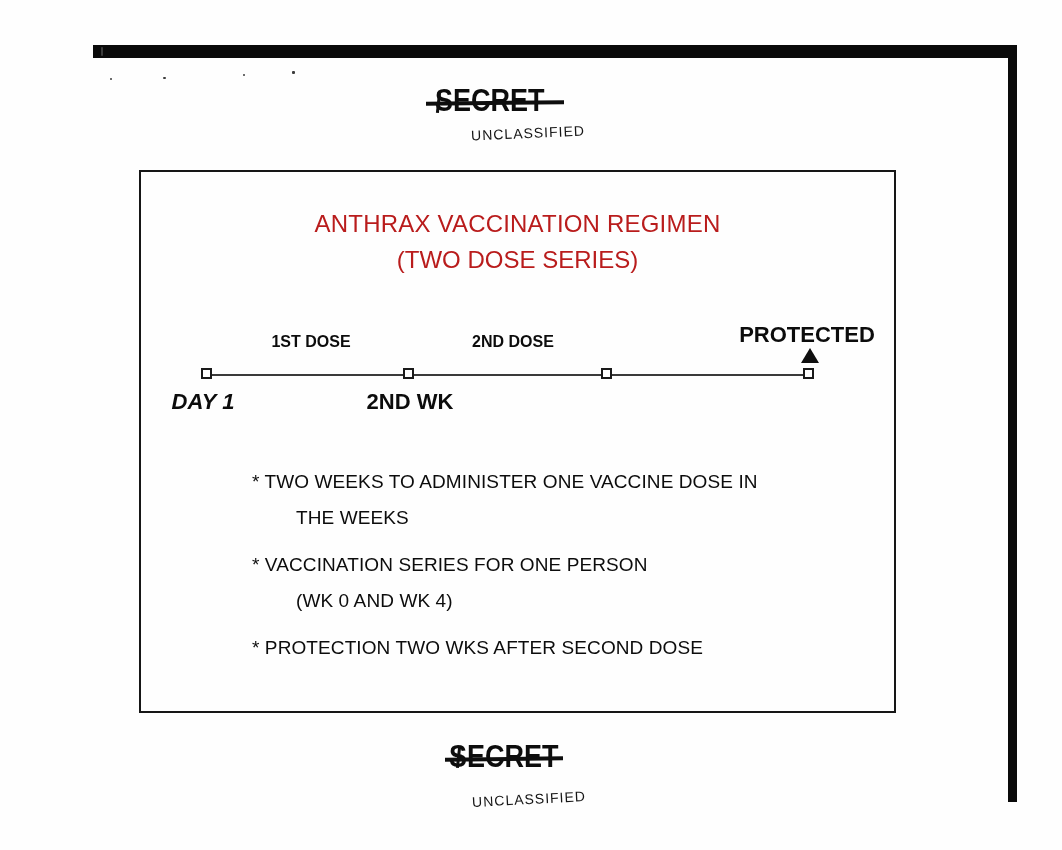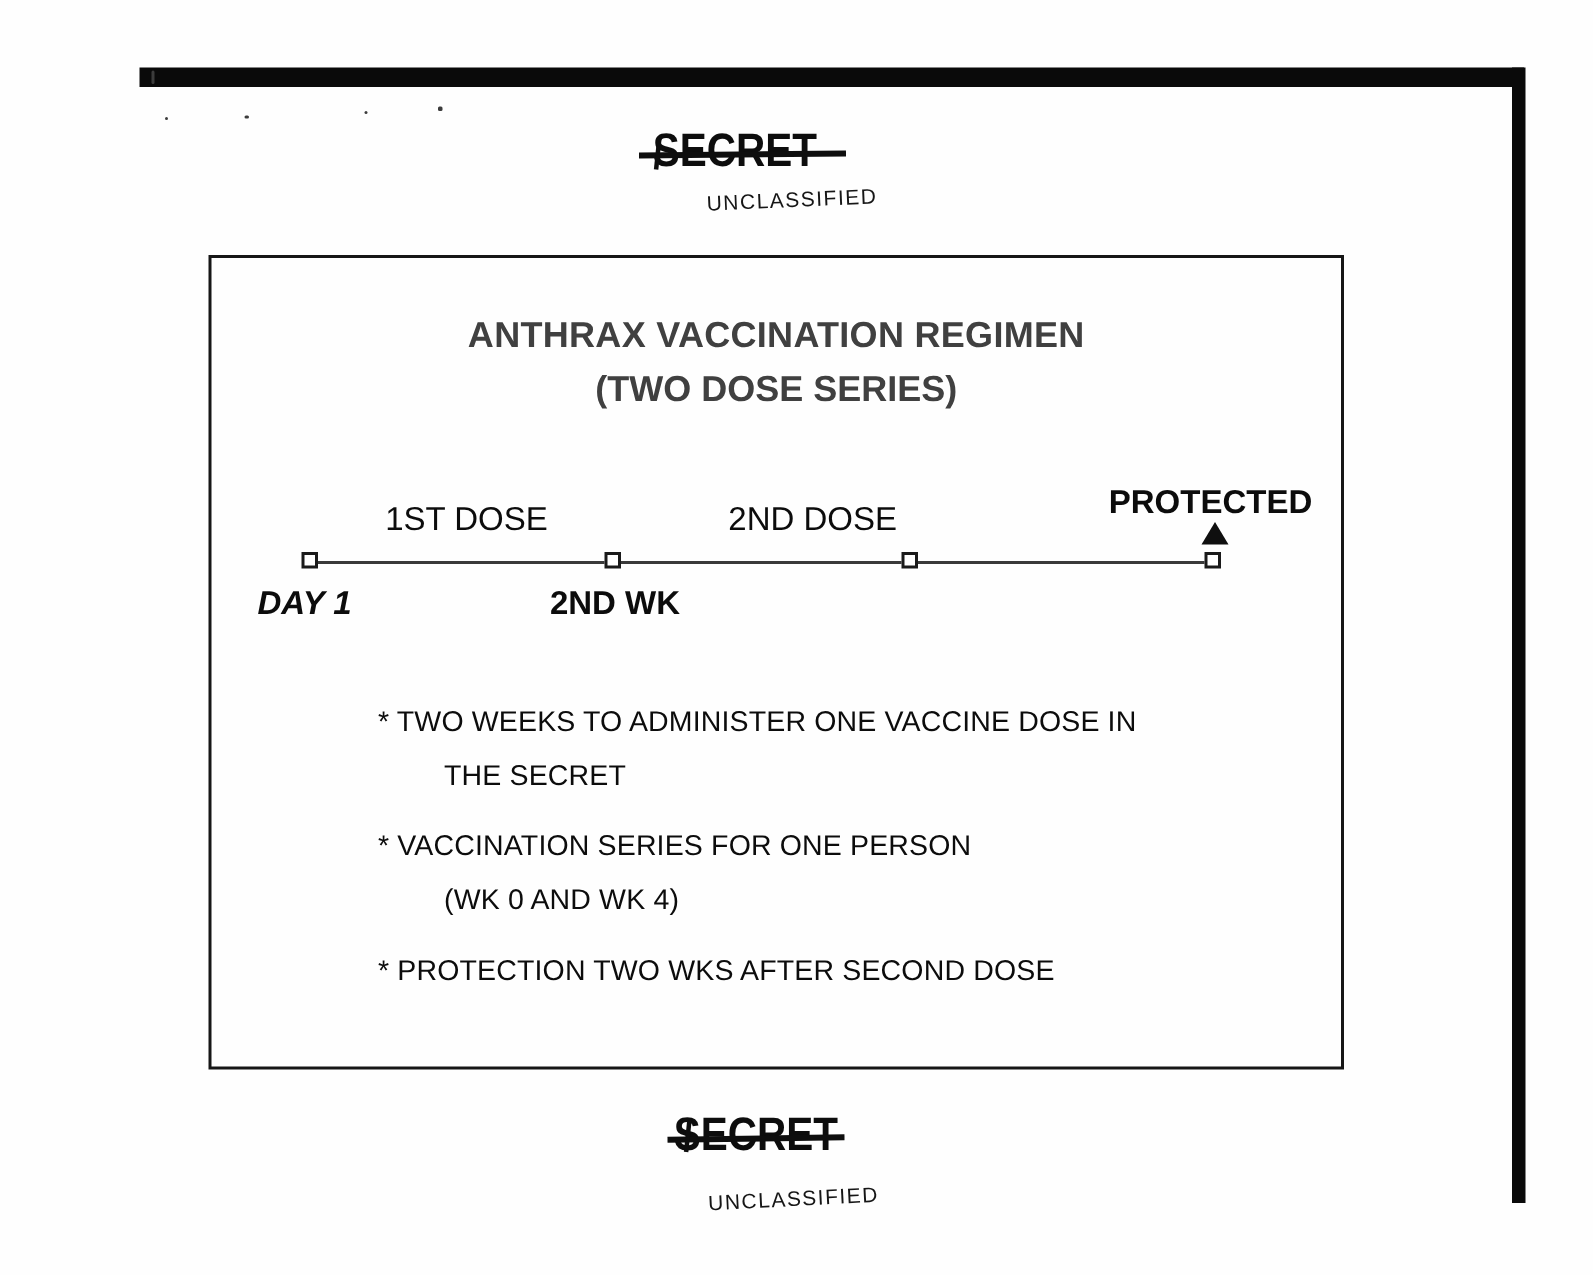--- a/index.html
+++ b/index.html
@@ -42,42 +42,42 @@
   .unclass-top { left:453px; top:125px; transform:rotate(-2.5deg); }
   .unclass-bottom { left:454px; top:791px; transform:rotate(-3deg); }
 
   
   .diagram-box {
     position:absolute; left:139px; top:170px; width:757px; height:543px;
     border:2px solid #161616; background:transparent;
   }
   .title, .subtitle {
     position:absolute; left:0; width:100%; text-align:center;
-    font-weight:bold; color:#404040;
+    font-weight:normal; color:#b91c1c;
   }
   .title { top:38px; font-size:24px; letter-spacing:0.2px; }
   .subtitle { top:74px; font-size:24px; }
 
   
   .tl-line { position:absolute; left:67px; top:202px; width:602px; height:2px; background:#3a3a3a; }
   .tl-node {
     position:absolute; top:196px; width:11px; height:11px;
     border:2px solid #1a1a1a; background:#ffffff;
   }
   .node0 { left:60px; } .node1 { left:262px; } .node2 { left:460px; } .node3 { left:662px; }
   .tl-milestone {
     position:absolute; top:217px; width:140px; text-align:center;
     font-size:22px; font-weight:bold; color:#0c0c0c;
   }
   .ms0 { left:-8px;font-style:italic; } .ms1 { left:199px; } .ms2 { left:396px; } .ms3 { left:598px; }
   .tl-phase {
     position:absolute; top:161px; width:170px; text-align:center;
-    font-size:22px; font-weight:normal; color:#0c0c0c;
+    font-size:16px; font-weight:bold; color:#0c0c0c;
   }
-  .ph0 { left:85px; } .ph1 { left:287px;text-align:right; }
+  .ph0 { left:85px; } .ph1 { left:287px; }
   .tl-protected { position:absolute; top:150px; left:581px; width:170px; text-align:center;
     font-size:22px; font-weight:bold; color:#0c0c0c; }
   .tl-triangle {
     position:absolute; left:660px; top:176px; width:0; height:0;
     border-left:9px solid transparent; border-right:9px solid transparent;
     border-bottom:15px solid #0f0f0f;
   }
 
   
   .notes { position:absolute; left:111px; top:292px; width:600px; }
@@ -121,21 +121,21 @@
     <div class="tl-node node1"></div>
     <div class="tl-node node2"></div>
     <div class="tl-node node3"></div>
 
     <div class="tl-milestone ms0">DAY 1</div>
     <div class="tl-milestone ms1">2ND WK</div>
 
     <div class="notes">
       <div class="note">
         <div class="note-line">* TWO WEEKS TO ADMINISTER ONE VACCINE DOSE IN</div>
-        <div class="note-line note-cont">THE SECRET</div>
+        <div class="note-line note-cont">THE WEEKS</div>
       </div>
       <div class="note">
         <div class="note-line">* VACCINATION SERIES FOR ONE PERSON</div>
         <div class="note-line note-cont">(WK 0 AND WK 4)</div>
       </div>
       <div class="note">
         <div class="note-line">* PROTECTION TWO WKS AFTER SECOND DOSE</div>
       </div>
     </div>
 

